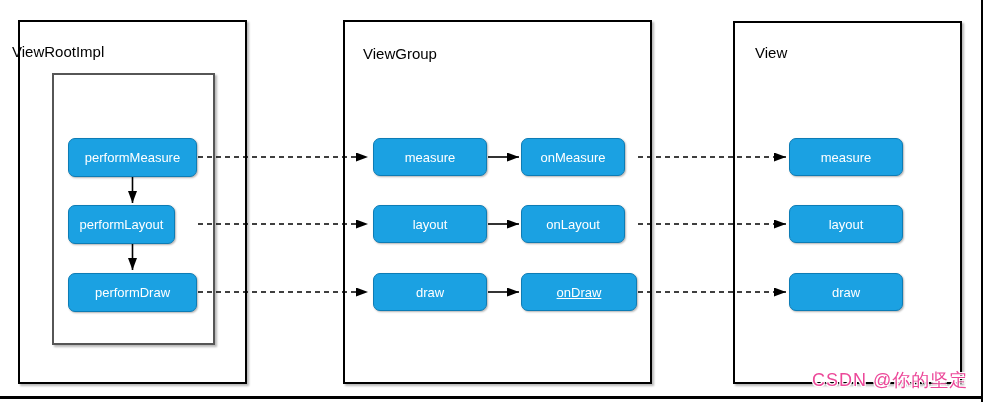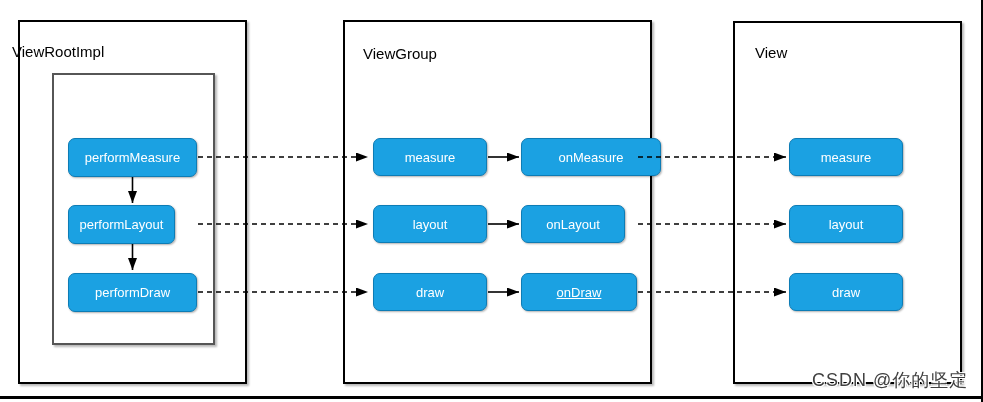--- a/index.html
+++ b/index.html
@@ -19,21 +19,21 @@
     box-shadow:2px 2px 2px rgba(0,0,0,0.28);box-sizing:border-box;z-index:2;
   }
   .node{
     position:absolute;background:#1BA1E2;border:1px solid #0d7cb5;border-radius:7px;
     color:#ffffff;font-size:13px;display:flex;align-items:center;justify-content:center;
     box-shadow:1px 1px 2px rgba(0,0,0,0.30);box-sizing:border-box;z-index:4;white-space:nowrap;
   }
   svg.arrows{position:absolute;left:0;top:0;z-index:5;pointer-events:none;}
   .watermark{
     position:absolute;left:812px;top:368px;z-index:6;
-    font-size:18px;color:#404040;letter-spacing:1px;white-space:nowrap;
+    font-size:18px;color:#ec4899;letter-spacing:1px;white-space:nowrap;
     text-shadow:-1px -1px 0 #ffffff,1px -1px 0 #ffffff,-1px 1px 0 #ffffff,1px 1px 0 #ffffff;
   }
   .bottom-line{position:absolute;left:0;top:396px;width:983px;height:3px;background:#000000;z-index:7;}
   .right-edge-line{position:absolute;left:981px;top:0;width:2px;height:402px;background:#000000;z-index:7;}
 </style>
 </head>
 <body>
 
 <div class="stage">
 
@@ -48,21 +48,21 @@
   <div class="subpanel" style="left:52px;top:73px;width:163px;height:272px;"></div>
 
   <div class="node" style="left:68px;top:138px;width:129px;height:39px;">performMeasure</div>
   <div class="node" style="left:68px;top:205px;width:107px;height:39px;">performLayout</div>
   <div class="node" style="left:68px;top:273px;width:129px;height:39px;">performDraw</div>
 
   <div class="node" style="left:373px;top:138px;width:114px;height:38px;">measure</div>
   <div class="node" style="left:373px;top:205px;width:114px;height:38px;">layout</div>
   <div class="node" style="left:373px;top:273px;width:114px;height:38px;">draw</div>
 
-  <div class="node" style="left:521px;top:138px;width:140px;height:38px;">onMeasure</div>
+  <div class="node" style="left:521px;top:138px;width:104px;height:38px;">onMeasure</div>
   <div class="node" style="left:521px;top:205px;width:104px;height:38px;">onLayout</div>
   <div class="node" style="left:521px;top:273px;width:116px;height:38px;text-decoration:underline;">onDraw</div>
 
   <div class="node" style="left:789px;top:138px;width:114px;height:38px;">measure</div>
   <div class="node" style="left:789px;top:205px;width:114px;height:38px;">layout</div>
   <div class="node" style="left:789px;top:273px;width:114px;height:38px;">draw</div>
 
   <svg class="arrows" width="983" height="402" viewBox="0 0 983 402">
     <defs>
       <marker id="arrowhead" markerUnits="userSpaceOnUse" markerWidth="12" markerHeight="9" refX="12" refY="4.5" orient="auto">

